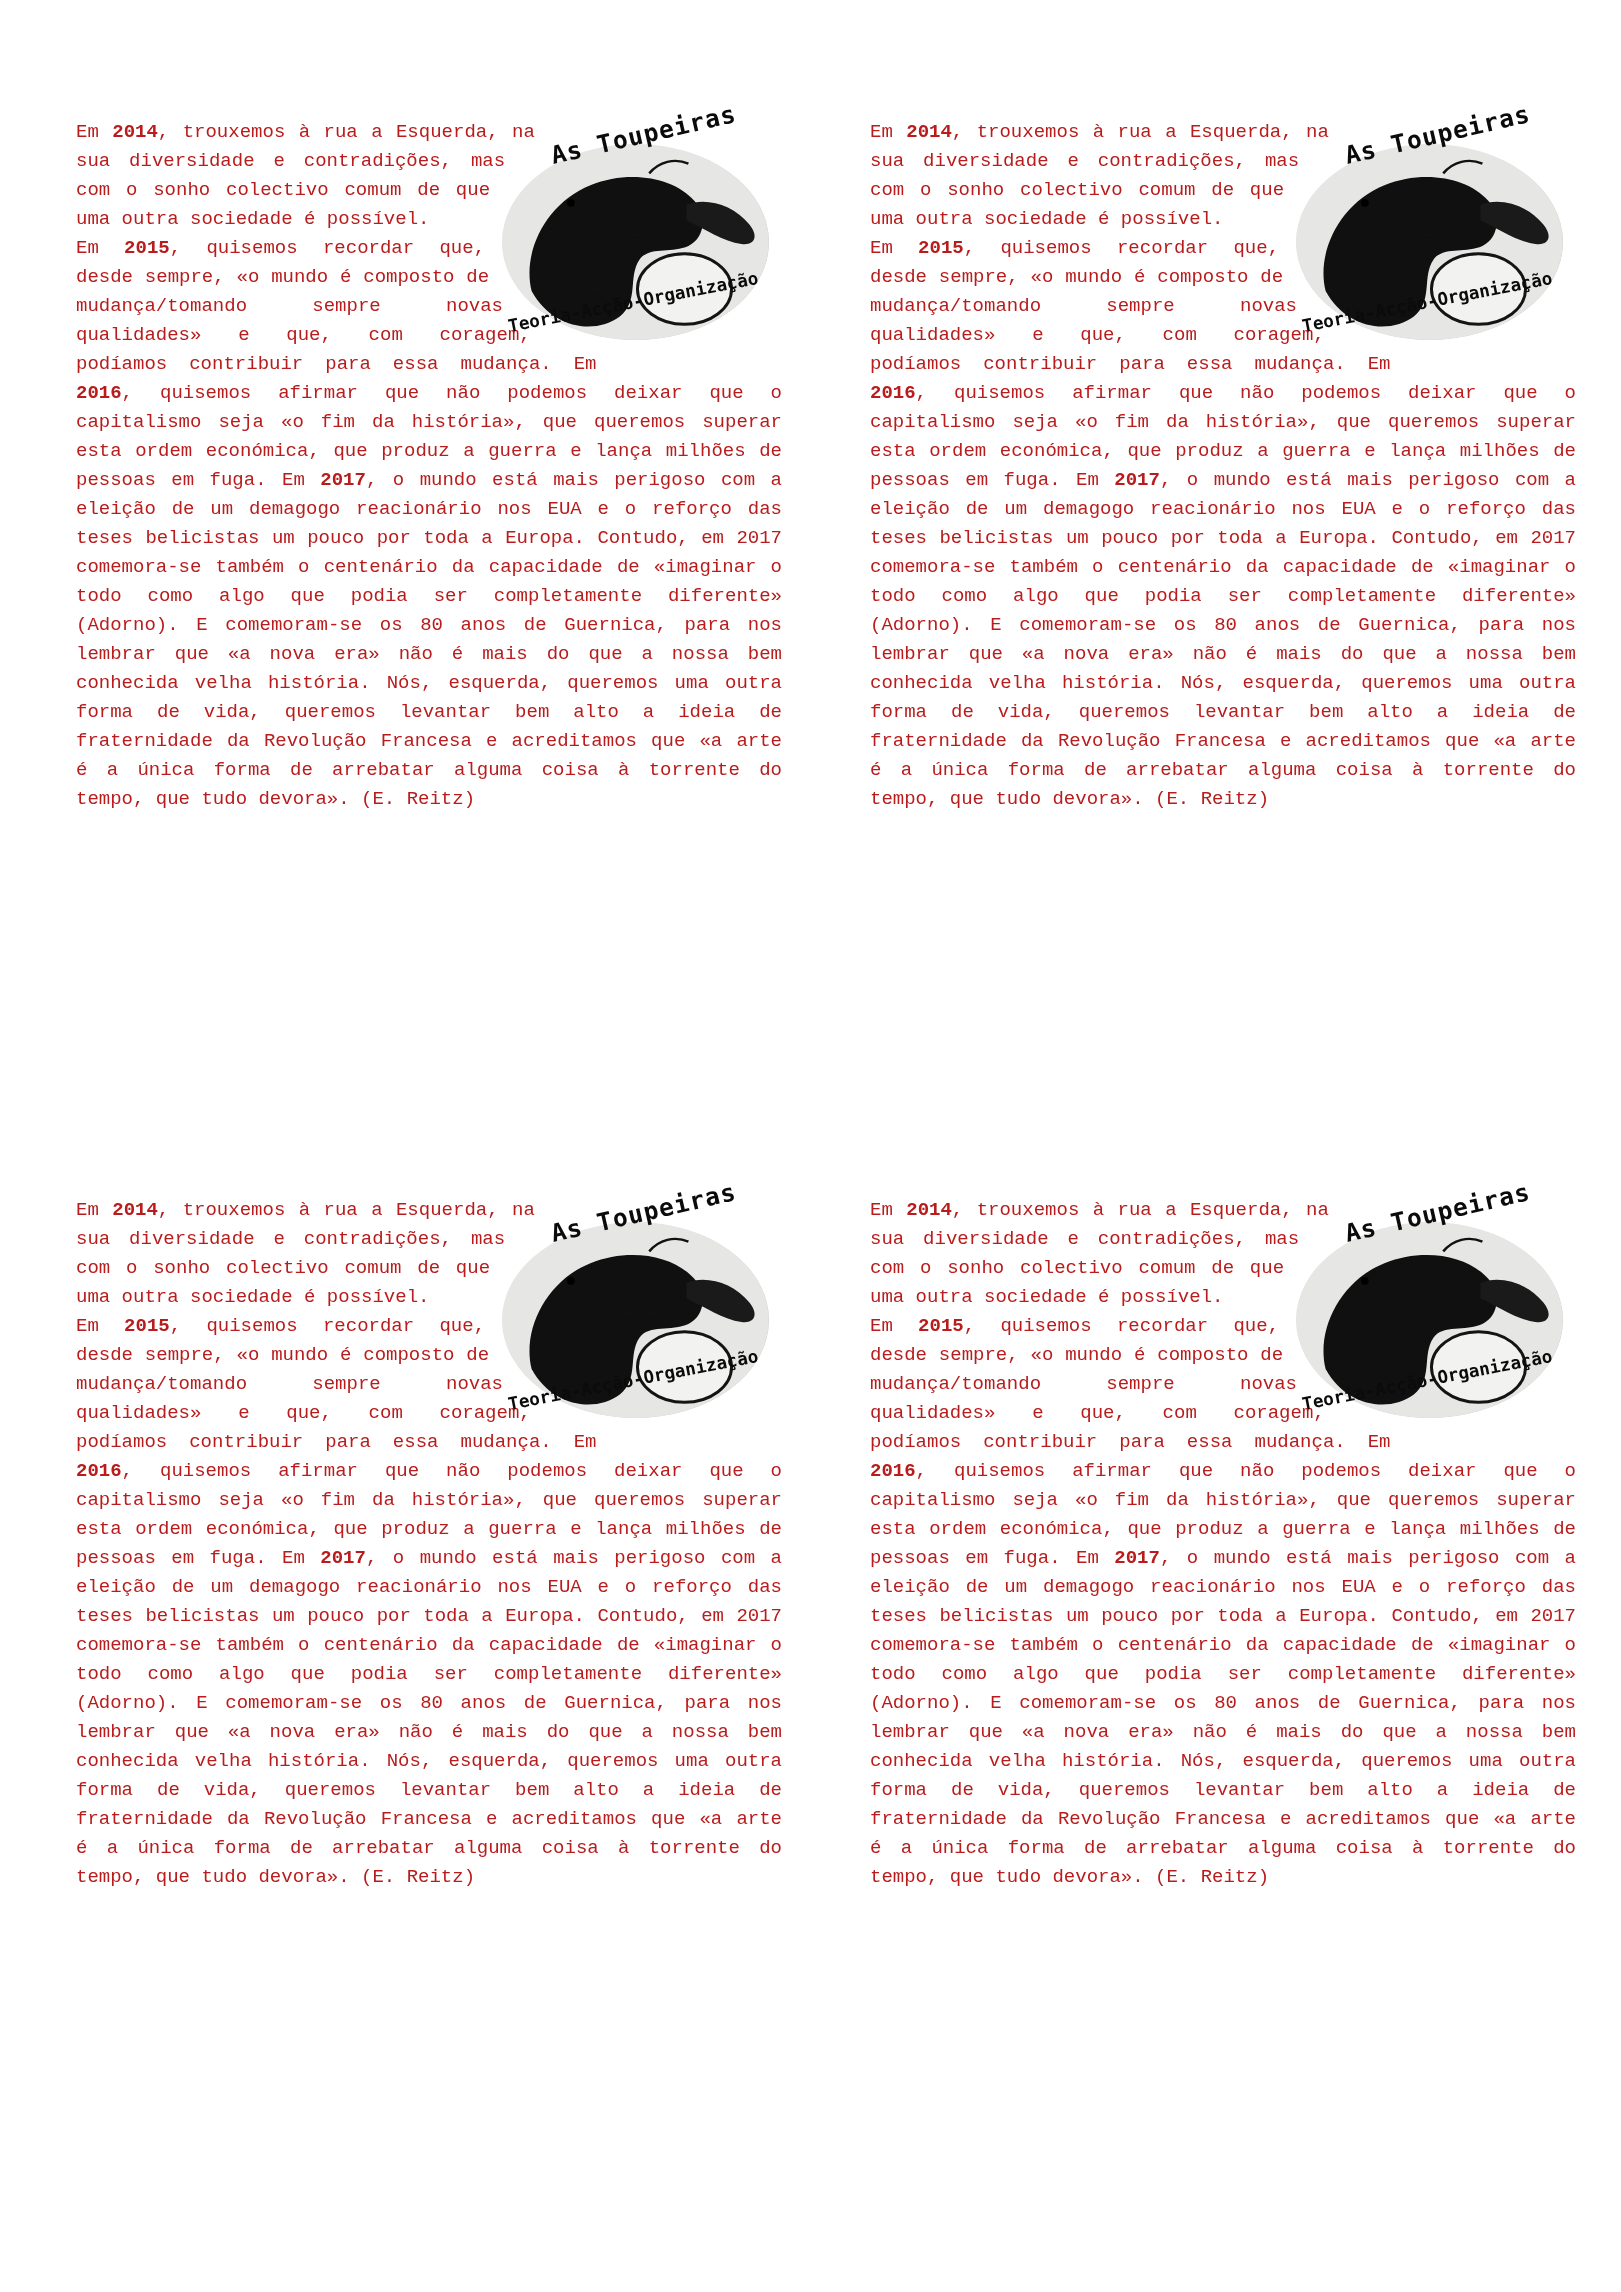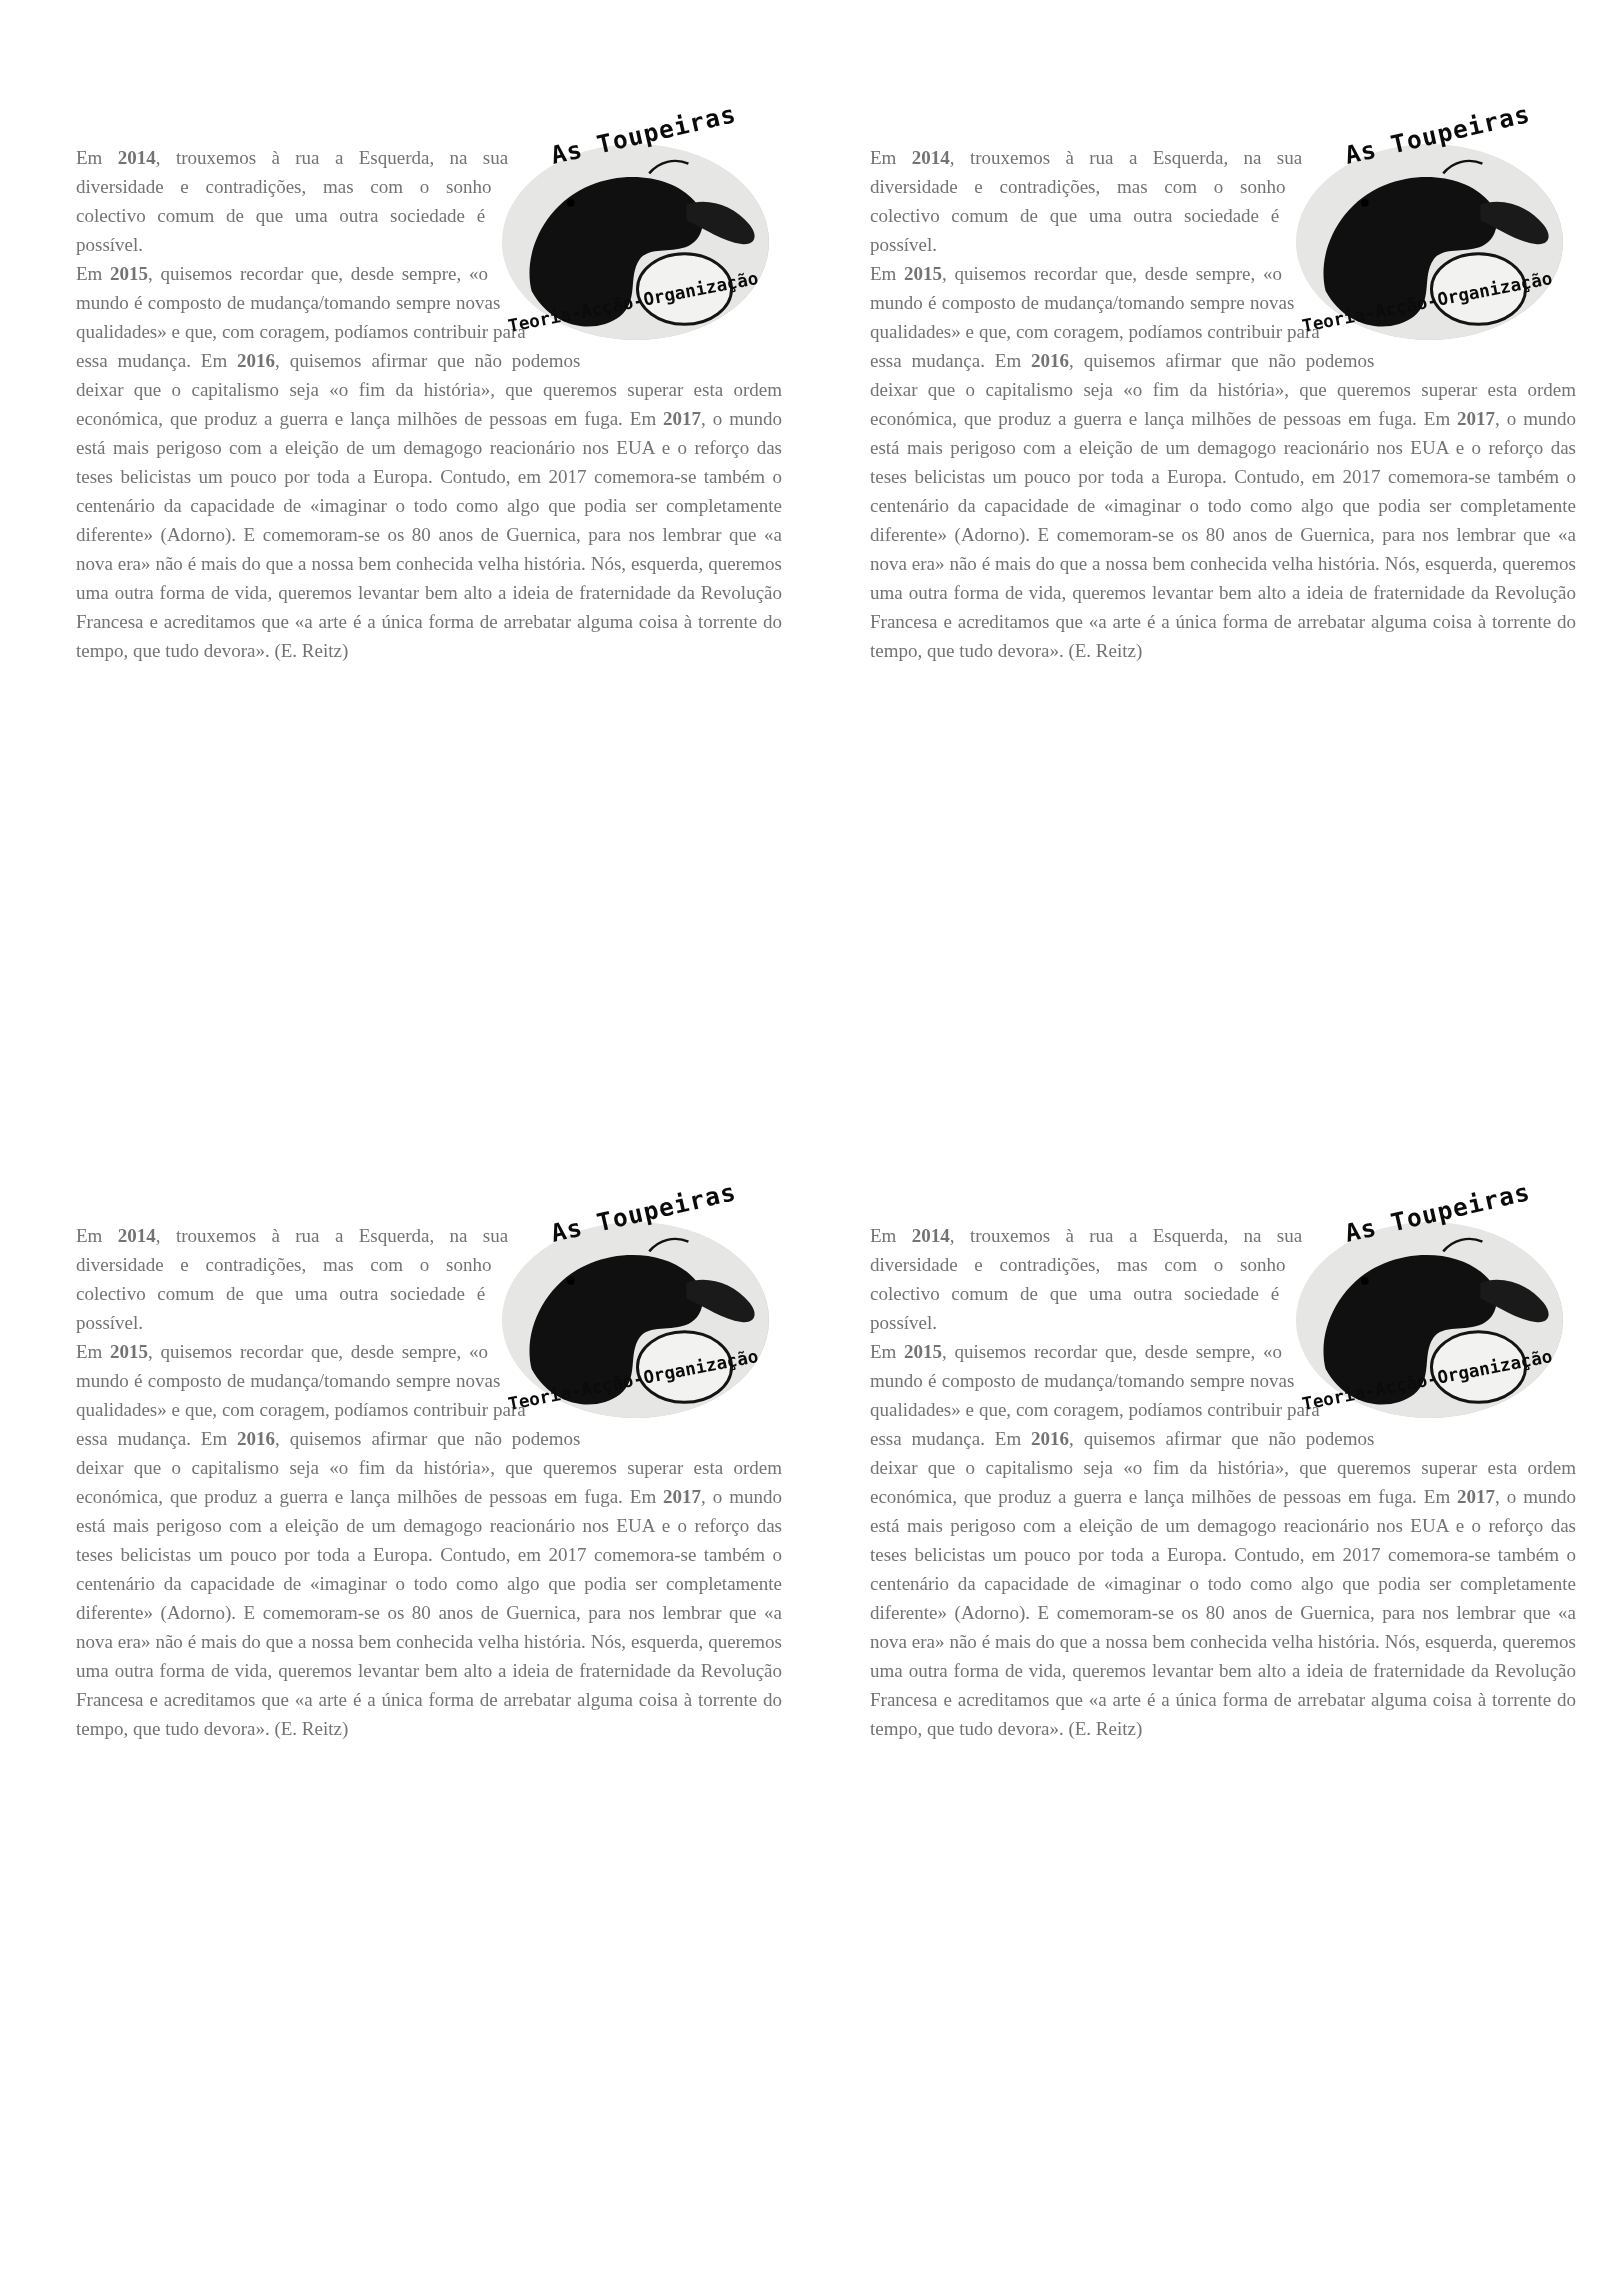--- a/index.html
+++ b/index.html
@@ -23,27 +23,26 @@
   .cell {
     position: absolute;
     box-sizing: border-box;
   }
   .cell-tl { left: 76px;  top: 118px;  width: 706px; height: 1059px; }
   .cell-tr { left: 870px; top: 118px;  width: 706px; height: 1059px; }
   .cell-bl { left: 76px;  top: 1196px; width: 706px; height: 1059px; }
   .cell-br { left: 870px; top: 1196px; width: 706px; height: 1059px; }
 
   .flowtext {
-    font-family: Liberation Serif, serif;
+    font-family: Liberation Mono, monospace;
     font-size: 19px;
     line-height: 29px;
     text-align: justify;
-    color: #737373;
+    color: #b91c1c;
     hyphens: none;
-    margin-top: 25px;
   }
   .flowtext b { font-weight: bold; }
 
   
   .logo-wrap {
     width: 294px;
     height: 235px;
     position: relative;
   }
   .logo-wrap.right { float: right; shape-outside: ellipse(147px 118px at 50% 50%); margin-left: 5.9px; }

